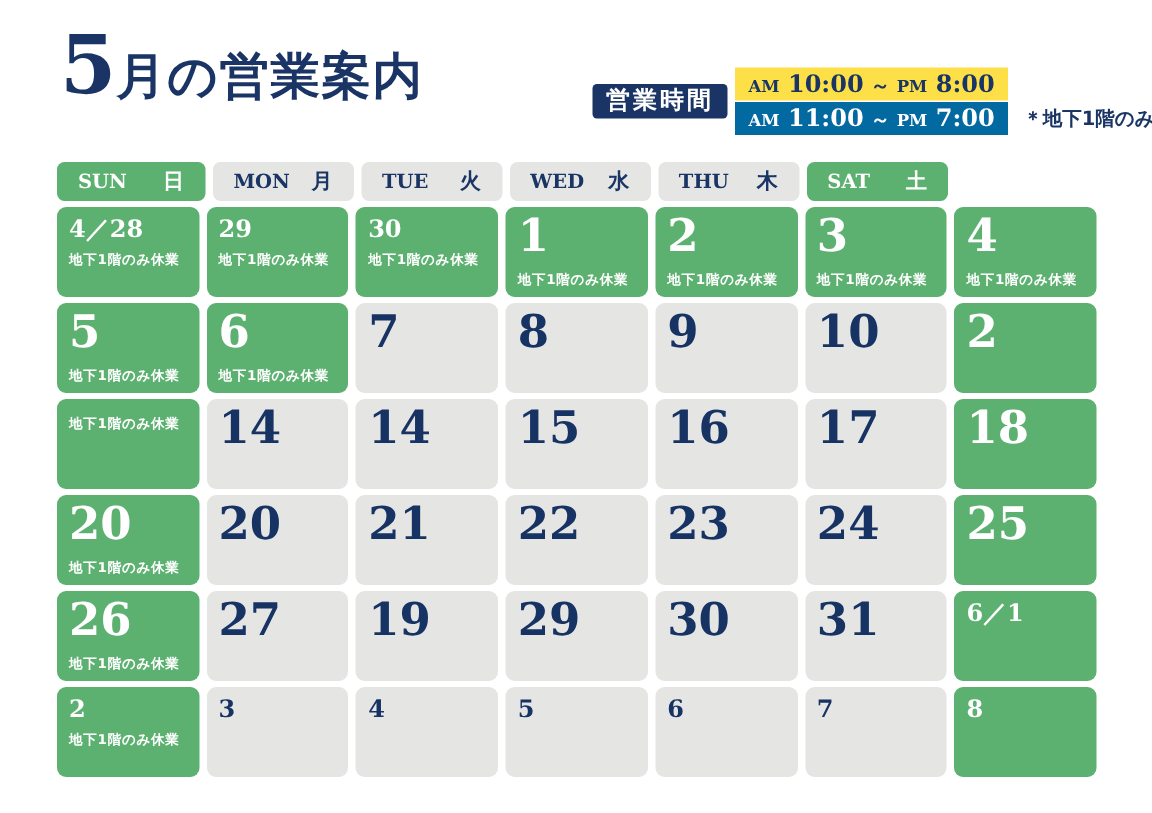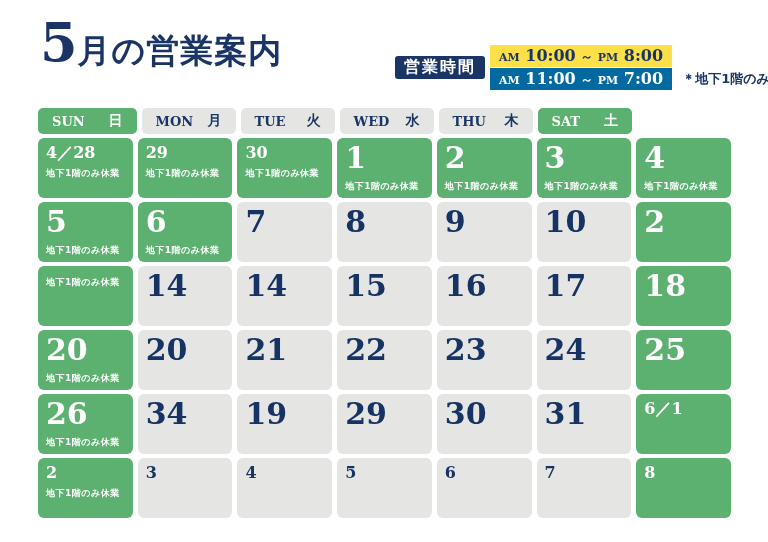--- a/index.html
+++ b/index.html
@@ -187,21 +187,21 @@
           <div class="day large">24</div>
         </div>
         <div class="cell green">
           <div class="day large">25</div>
         </div>
         <div class="cell green">
           <div class="day large">26</div>
           <div class="closed">地下1階のみ休業</div>
         </div>
         <div class="cell gray">
-          <div class="day large">34</div>
+          <div class="day large">27</div>
         </div>
         <div class="cell gray">
           <div class="day large">19</div>
         </div>
         <div class="cell gray">
           <div class="day large">29</div>
         </div>
         <div class="cell gray">
           <div class="day large">30</div>
         </div>

